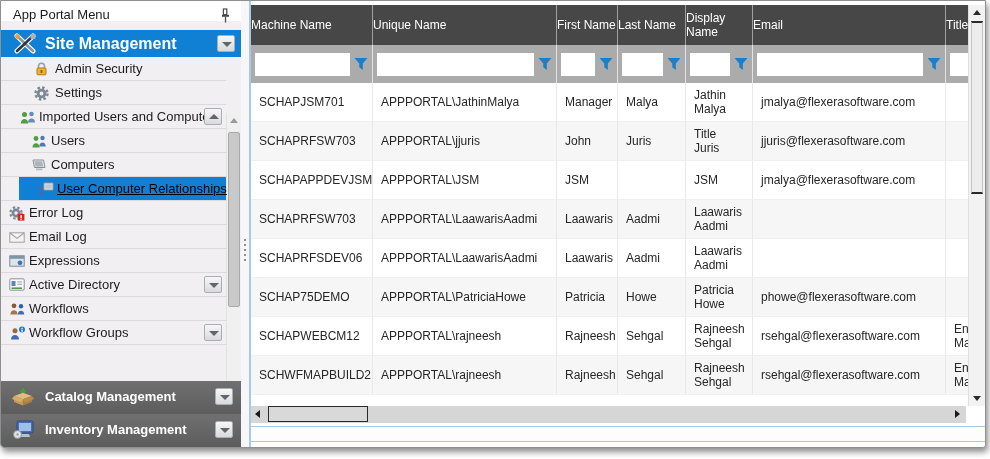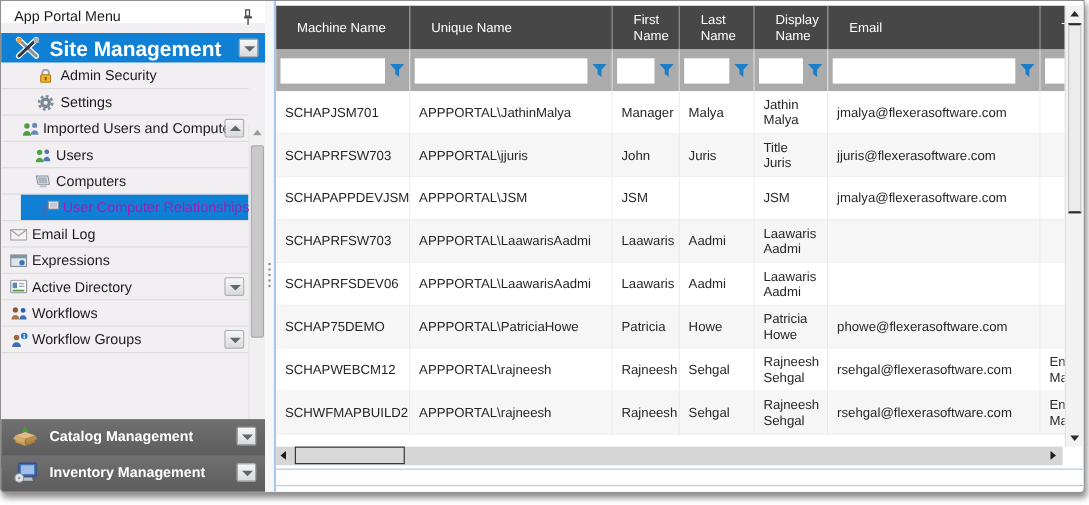--- a/index.html
+++ b/index.html
@@ -9,30 +9,30 @@
             background:#fff; border:1px solid #8f8f8f; border-radius:0 0 4px 4px;
             box-shadow: 2px 4px 6px rgba(0,0,0,0.45); overflow:hidden; }
 
   
   .sidebar { position:absolute; left:0; top:0; width:240px; height:100%; background:#f1eff2; }
   .sb-header { position:absolute; left:0; top:0; width:240px; height:20px; background:#ffffff; }
   .sb-header .ttl { position:absolute; left:12px; top:6px; font-size:13px; color:#1a1a1a; }
   .pin { position:absolute; right:10px; top:7px; width:11px; height:16px; cursor:pointer; }
 
   .band-blue { position:absolute; left:0; top:29px; width:240px; height:27px; background:#0f80d4; }
-  .band-blue .lbl { position:absolute; left:44px; top:5px; font-size:19px; font-weight:bold; color:#fff; }
+  .band-blue .lbl { position:absolute; left:44px; top:5px; font-size:16px; font-weight:bold; color:#fff; }
   .band-blue .bicon { position:absolute; left:12px; top:3px; }
 
   .sb-list { position:absolute; left:0; top:56px; width:240px; height:324px; background:#f1eff2; overflow:hidden; }
   .sb-items { position:absolute; left:0; top:0; width:225px; }
   .sb-item { position:relative; height:24px; border-bottom:1px solid #dcdadd; cursor:pointer; }
   .sb-item .ic { position:absolute; top:5px; }
   .sb-item .lb { position:absolute; top:4px; font-size:13px; color:#1c1c1c; white-space:nowrap; }
   .sb-item.selected::before { content:""; position:absolute; left:18px; right:0; top:0; bottom:0; background:#1080d6; }
-  .sb-item.selected .lb { color:#a21caf; }
+  .sb-item.selected .lb { color:#000000;text-decoration:underline; }
   .sb-item .ic, .sb-item .lb { z-index:1; }
 
   .toggle { position:absolute; right:4px; top:3px; width:18px; height:17px;
             background:linear-gradient(#f7f7f7,#dadada); border:1px solid #a8aeb4;
             border-radius:2px; cursor:pointer; z-index:2; }
   .toggle i { position:absolute; left:4px; }
   .tri-dn { top:6px; border-left:5px solid transparent; border-right:5px solid transparent; border-top:5px solid #5f666e; width:0; height:0; display:block;}
   .tri-up { top:5px; border-left:5px solid transparent; border-right:5px solid transparent; border-bottom:5px solid #5f666e; width:0; height:0; display:block;}
 
   .band-dark { position:absolute; left:0; width:240px; height:44px;
@@ -51,21 +51,21 @@
   
   .splitter { position:absolute; left:240px; top:0; width:8px; height:100%; background:#f7f6f8; cursor:col-resize; }
   .grip { position:absolute; left:3px; top:238px; }
   .grip b { display:block; width:2px; height:2px; background:#8f8f8f; margin-bottom:3px; }
 
   
   .main { position:absolute; left:248px; top:0; right:0; bottom:0; background:#ffffff; border-left:2px solid #a9c7e7; }
   .grid-clip { position:absolute; left:0; top:4px; right:17px; height:401px; overflow:hidden; }
   table.grid { border-collapse:separate; border-spacing:0; table-layout:fixed; width:755px; }
   tr.hdr th { height:40px; background:#474747; color:#ffffff; font-size:12px; font-weight:normal;
-              text-align:left; vertical-align:middle; padding:0 19px; border-right:1px solid #9f9f9f; overflow:hidden; }
+              text-align:left; vertical-align:middle; padding:0 0; border-right:1px solid #9f9f9f; overflow:hidden; }
   tr.flt td { height:38px; background:#ababab; border-right:1px solid #e2e2e2; padding:0 4px; overflow:hidden; }
   .fwrap { display:flex; align-items:center; }
   .fin { flex:1 1 auto; height:23px; min-width:20px; border:none; background:#fff; outline:none; font-size:12px; padding:0 4px; }
   .funnel { flex:0 0 auto; width:14px; height:14px; margin-left:4px; cursor:pointer; }
   tbody td { height:39px; font-size:12px; color:#262626; padding:2px 8px; vertical-align:middle;
              border-right:1px solid #e9e9e9; border-bottom:1px solid #efefef; overflow:hidden; line-height:14px; }
   tbody tr:nth-child(even) td { background:#f6f6f6; }
   tbody tr:nth-child(odd) td { background:#ffffff; }
   tbody tr { cursor:default; }
 
@@ -177,20 +177,31 @@
         <div class="sb-item selected">
           <svg class="ic" style="left:36px" width="17" height="14" viewBox="0 0 17 14">
               <path d="M7 1h9v7H7z" fill="#eceef0" stroke="#9098a0"></path>
               <path d="M8.2 2.2h6.6v4.6H8.2z" fill="#c0c8d0"></path>
               <circle cx="3.8" cy="6.2" r="2.2" fill="#3d6db5"></circle>
               <path d="M1 13c0-2.4 1.3-3.8 2.8-3.8S6.6 10.6 6.6 13z" fill="#3d6db5"></path>
             </svg>
           <span class="lb" style="left:56px">User Computer Relationships</span>
         </div>
 
+        <div class="sb-item">
+          <svg class="ic" style="left:8px" width="16" height="15" viewBox="0 0 16 15">
+              <circle cx="7" cy="7" r="4.4" fill="#7a8894"></circle>
+              <circle cx="7" cy="7" r="5.6" fill="none" stroke="#7a8894" stroke-width="2.2" stroke-dasharray="2.4 2.1"></circle>
+              <circle cx="7" cy="7" r="1.7" fill="#f1eff2"></circle>
+              <rect x="8.8" y="8" width="6.6" height="6.6" fill="#cc2a1e"></rect>
+              <rect x="11.4" y="9.2" width="1.5" height="2.8" fill="#fff"></rect>
+              <rect x="11.4" y="12.6" width="1.5" height="1.2" fill="#fff"></rect>
+            </svg>
+          <span class="lb" style="left:28px">Error Log</span>
+        </div>
 
         <div class="sb-item">
           <svg class="ic" style="left:8px; top:7px;" width="16" height="11" viewBox="0 0 16 11">
               <rect x="0.8" y="0.8" width="14.4" height="9.4" fill="#f4f4f2" stroke="#a0a0a0"></rect>
               <path d="M1 1l7 5.4L15 1" fill="none" stroke="#a0a0a0" stroke-width="1.1"></path>
             </svg>
           <span class="lb" style="left:28px">Email Log</span>
         </div>
 
         <div class="sb-item">

